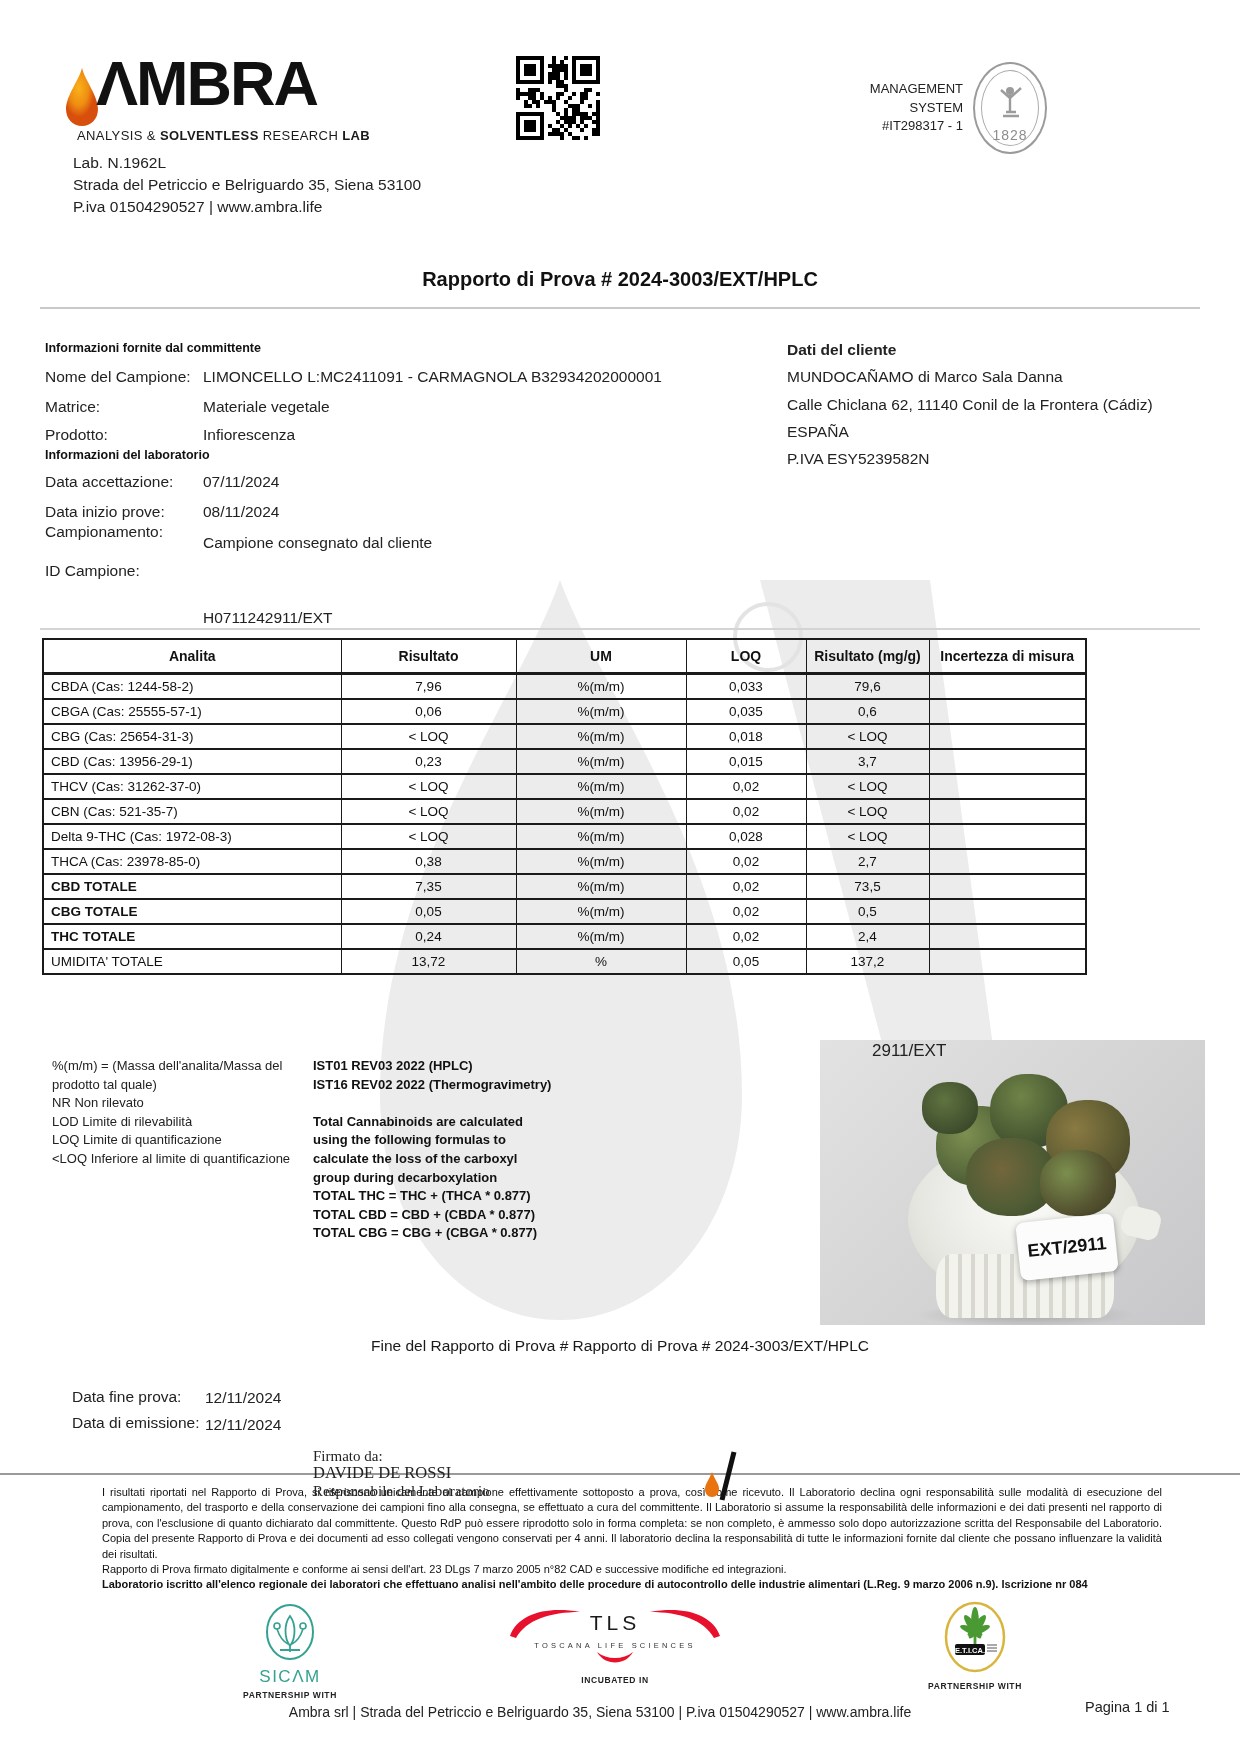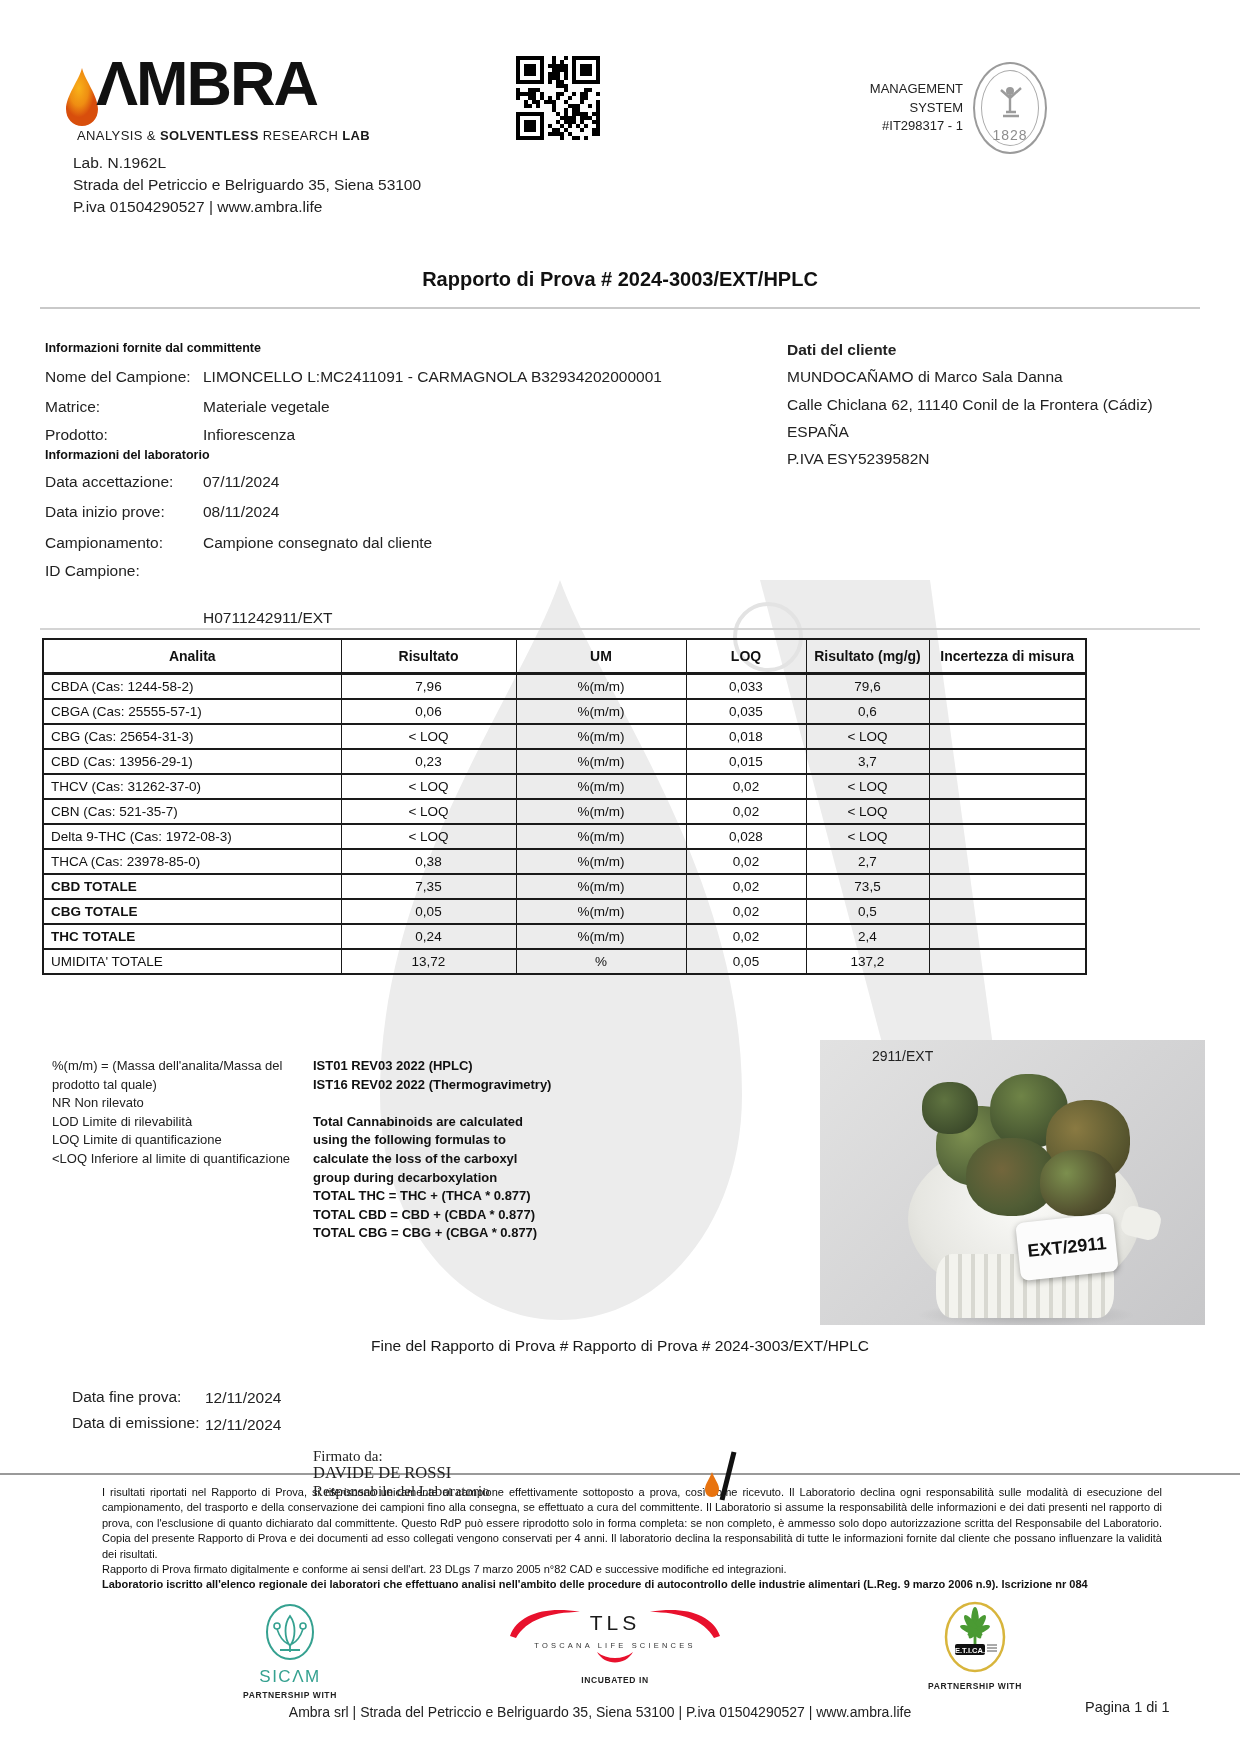--- a/index.html
+++ b/index.html
@@ -50,21 +50,21 @@
   .rpt-table tr.b td.c0{font-weight:700;}
 
   
   .legend{position:absolute;left:52px;top:1057px;font-size:13px;line-height:18.6px;color:#222;}
   .methods{position:absolute;left:313px;top:1057px;font-size:13px;line-height:18.6px;font-weight:700;color:#111;}
   .mline{min-height:18.6px;}
 
   
   .photo{position:absolute;left:820px;top:1040px;width:385px;height:285px;z-index:1;
          background:linear-gradient(135deg,#e2e2e2,#c7c7c9);overflow:hidden;}
-  .photo-tag{position:absolute;left:52px;top:8px;font-size:14px;color:#222;}
+  .photo-tag{position:absolute;left:52px;top:1px;font-size:17px;color:#222;}
   .jar-lid{position:absolute;left:88px;top:98px;width:232px;height:162px;border-radius:50%;
            background:radial-gradient(ellipse at 50% 38%,#fbfbf9,#e6e6e1 65%,#cfcfc9);}
   .jar-ear{position:absolute;left:302px;top:168px;width:38px;height:30px;background:#efefea;border-radius:10px;transform:rotate(14deg);}
   .jar-base{position:absolute;left:116px;top:214px;width:178px;height:64px;border-radius:16px/24px;
             background:repeating-linear-gradient(90deg,#f3f3ee 0 9px,#d8d8d1 9px 13px);}
   .jar-shadow{position:absolute;left:96px;top:262px;width:220px;height:26px;border-radius:50%;
             background:radial-gradient(ellipse,rgba(0,0,0,.18),rgba(0,0,0,0) 70%);}
   .buds{position:absolute;left:108px;top:28px;width:200px;height:150px;}
   .buds span{position:absolute;border-radius:46%;}
   .buds span:nth-child(1){left:8px;top:38px;width:86px;height:80px;background:radial-gradient(circle at 35% 35%,#7d9050,#4f5f37 65%,#394628);}
@@ -285,21 +285,21 @@
   <div class="ival" style="top:368px;">LIMONCELLO L:MC2411091 - CARMAGNOLA B32934202000001</div>
   <div class="ilabel" style="top:398px;">Matrice:</div>
   <div class="ival" style="top:398px;">Materiale vegetale</div>
   <div class="ilabel" style="top:426px;">Prodotto:</div>
   <div class="ival" style="top:426px;">Infiorescenza</div>
   <div class="sechead" style="left:45px;top:448px;">Informazioni del laboratorio</div>
   <div class="ilabel" style="top:473px;">Data accettazione:</div>
   <div class="ival" style="top:473px;">07/11/2024</div>
   <div class="ilabel" style="top:503px;">Data inizio prove:</div>
   <div class="ival" style="top:503px;">08/11/2024</div>
-  <div class="ilabel" style="top:534px;">Campionamento:</div>
+  <div class="ilabel" style="top:523px;">Campionamento:</div>
   <div class="ival" style="top:534px;">Campione consegnato dal cliente</div>
   <div class="ilabel" style="top:562px;">ID Campione:</div>
   <div class="ival" style="top:562px;margin-top:47px;">H0711242911/EXT</div>
 
   <div class="client" style="top:341px;font-weight:700;">Dati del cliente</div>
   <div class="client" style="top:368px;">MUNDOCAÑAMO di Marco Sala Danna</div>
   <div class="client" style="top:396px;">Calle Chiclana 62, 11140 Conil de la Frontera (Cádiz)</div>
   <div class="client" style="top:423px;">ESPAÑA</div>
   <div class="client" style="top:450px;">P.IVA ESY5239582N</div>
 

